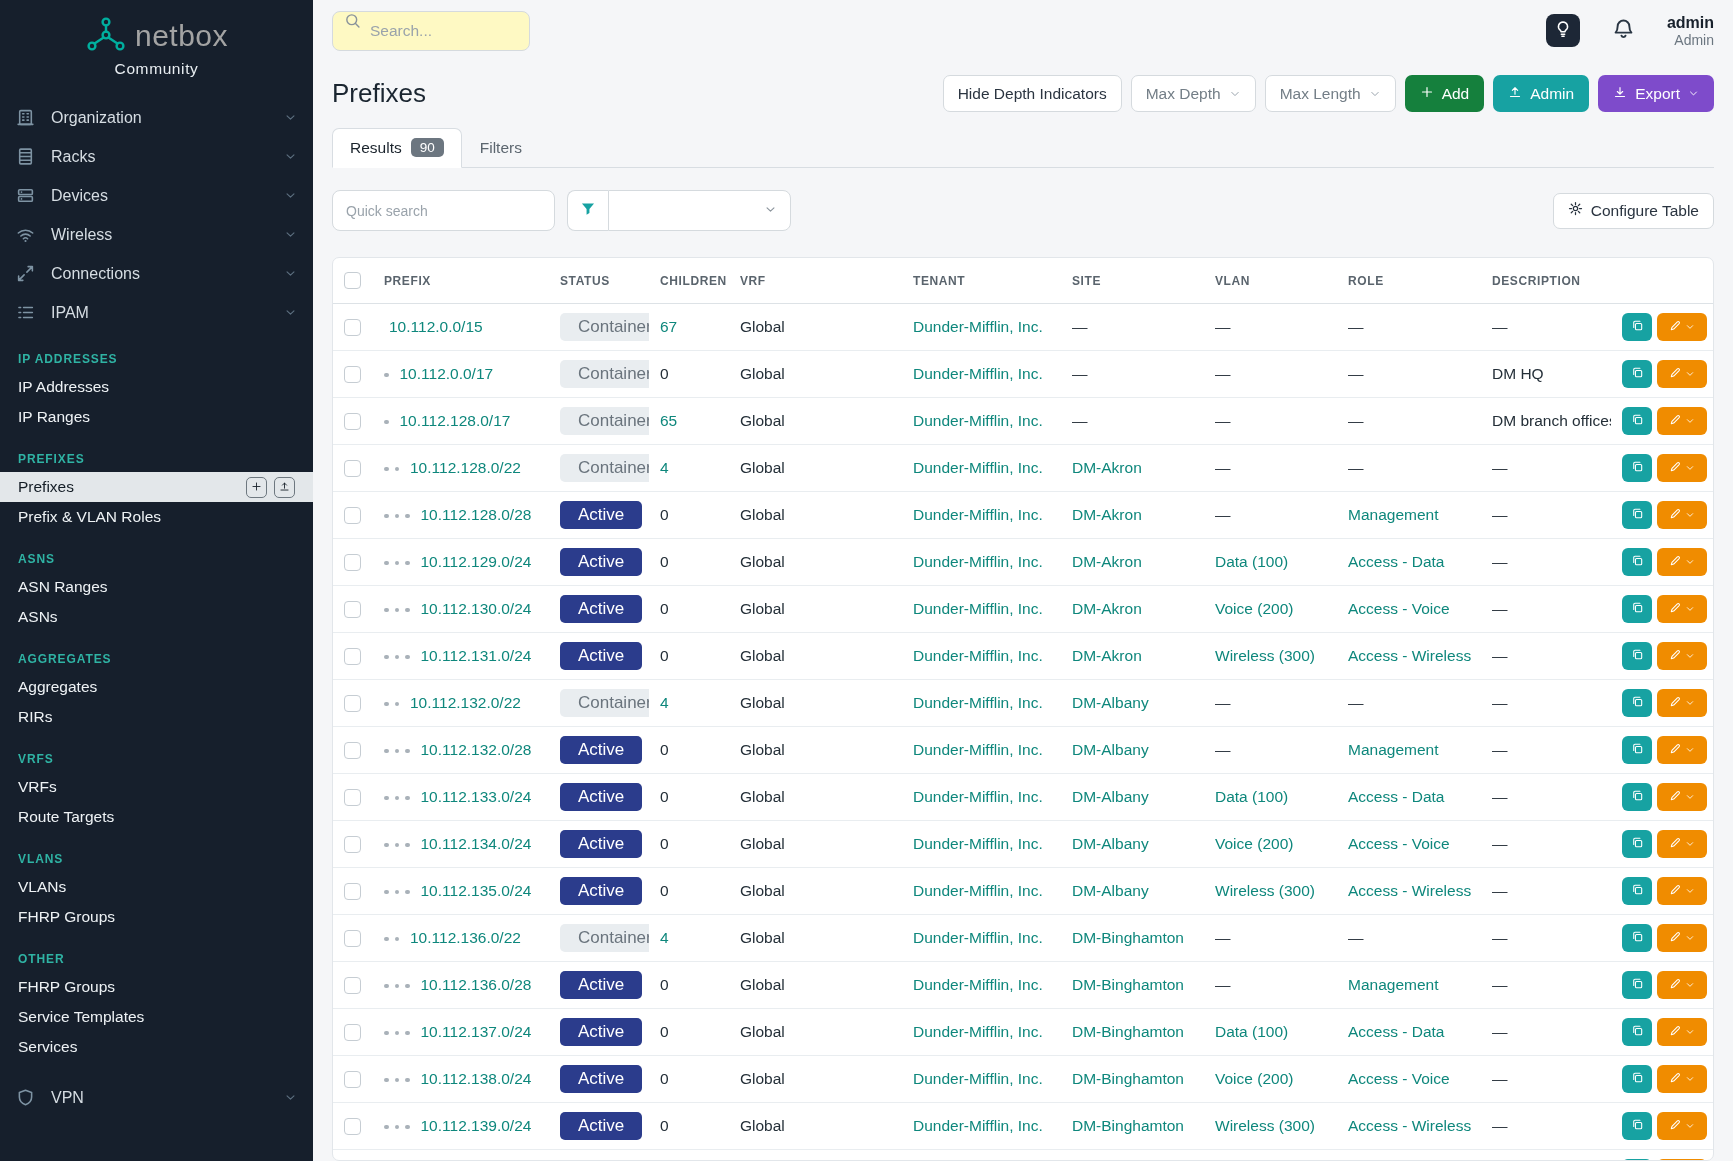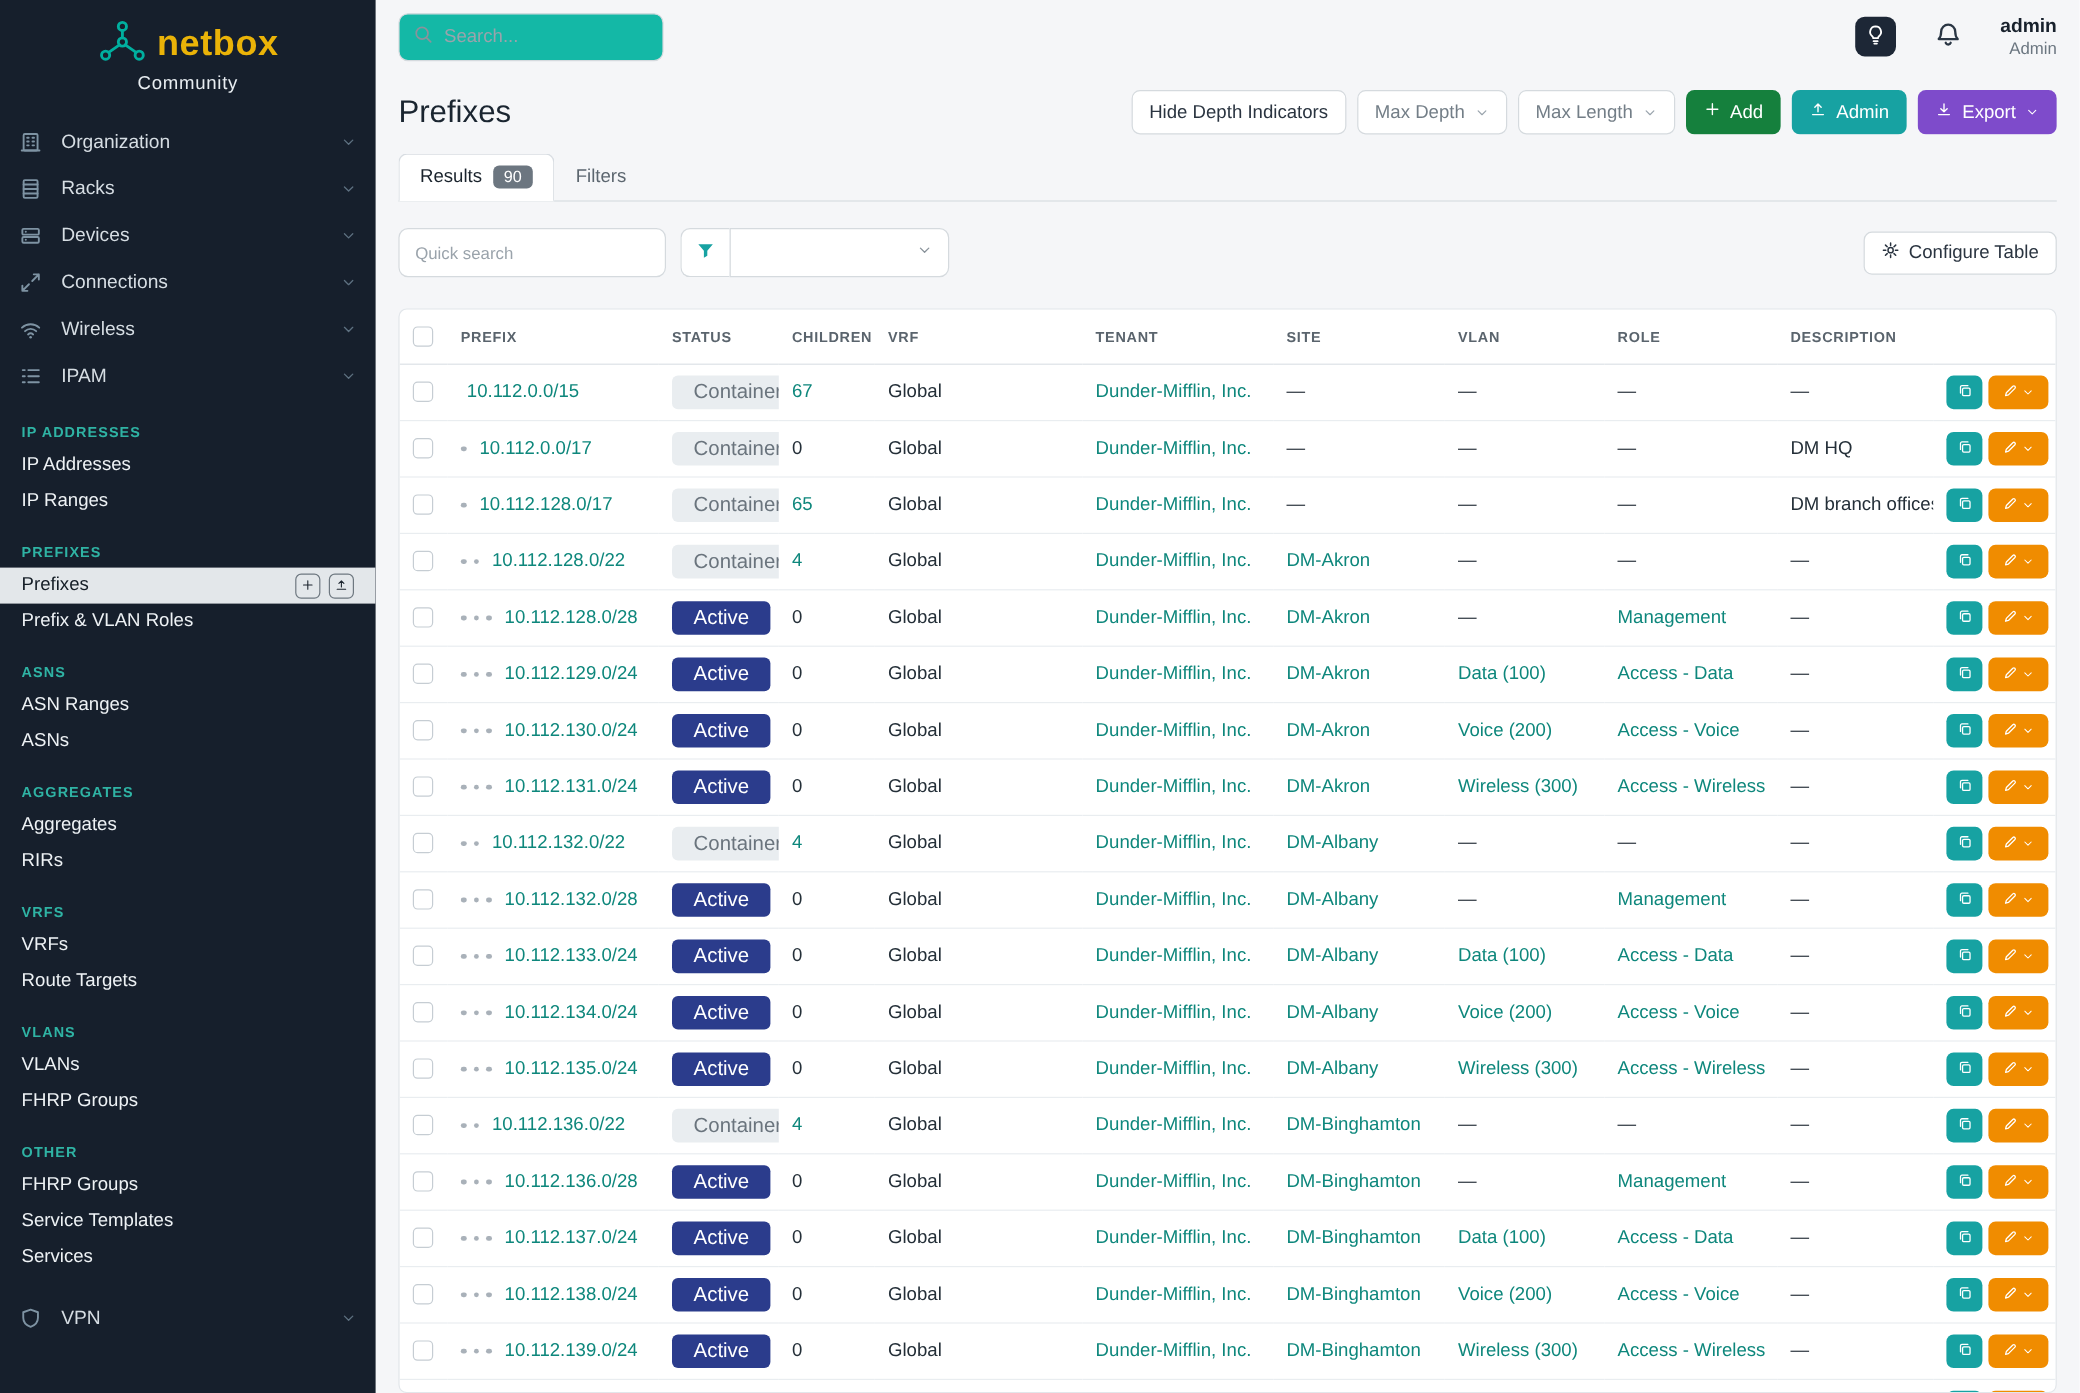--- a/index.html
+++ b/index.html
@@ -4,37 +4,37 @@
 <style>
   *{box-sizing:border-box;margin:0;padding:0}
   html,body{width:1733px;height:1161px;overflow:hidden}
   body{font-family:"Liberation Sans","DejaVu Sans",sans-serif;font-size:15.5px;color:#242f38;background:#f5f6f8}
   .app{display:flex;width:1733px;height:1161px}
 
   
   .sidebar{width:313px;flex-shrink:0;background:#161f2c;color:#dde3e8;overflow:hidden;display:flex;flex-direction:column}
   .brand{padding:16px 0 10px;text-align:center}
   .brand-row{display:flex;align-items:center;justify-content:center;gap:8px}
-  .brand-name{font-size:30px;font-weight:bold;color:#eab308;letter-spacing:.5px}
+  .brand-name{font-size:30px;font-weight:normal;color:#a3a3a3;letter-spacing:.5px}
   .brand-tagline{margin-top:4px;color:#e8edf1;font-size:15.5px;letter-spacing:.6px}
   .nav{margin-top:10px}
   .nav-item{display:flex;align-items:center;height:39px;padding:0 16px;font-size:16px;color:#d6dde3;cursor:pointer}
   .nav-item .ni-icon{width:26px;display:flex;align-items:center;color:#7e93a3;margin-right:9px}
   .ni-chev{margin-left:auto;color:#5d7080;display:flex;align-items:center}
   .nav-label{margin-top:14px;height:26px;line-height:26px;padding:0 18px;font-size:12px;font-weight:bold;letter-spacing:.9px;color:#2fb3a4}
   .nav-sub{display:flex;align-items:center;height:30px;padding:0 18px;font-size:15.5px;color:#eef2f5;cursor:pointer}
   .nav-sub.active{background:#e3e7ea;color:#141d26}
   .nav-sub + .nav-item{margin-top:16px}
   .sub-actions{margin-left:auto;display:flex;gap:7px}
   .sub-btn{width:21px;height:21px;border:1px solid #6e7880;border-radius:5px;background:transparent;color:#1c252e;display:flex;align-items:center;justify-content:center;cursor:pointer}
 
   
   .main{flex:1;display:flex;flex-direction:column;overflow:hidden}
   .topbar{height:61px;display:flex;align-items:center;padding:0 19px;flex-shrink:0}
-  .search-box{width:221px;height:40px;background:#14b8a6;border:1px solid #d5dade;border-radius:8px;display:flex;align-items:center;padding:0 11px;color:#8a939b}
+  .search-box{width:198px;height:40px;background:#fef9c3;border:1px solid #d5dade;border-radius:8px;display:flex;padding:0 11px;color:#8a939b}
   .search-box input{border:none;outline:none;background:transparent;flex:1;margin-left:9px;font-size:15.5px;color:#49525a;font-family:inherit}
   .search-box input::placeholder{color:#9aa3ab}
   .topbar-right{margin-left:auto;display:flex;align-items:center;gap:32px}
   .bulb-btn{width:34px;height:33px;background:#1d2736;border:none;border-radius:8px;color:#fff;display:flex;align-items:center;justify-content:center;cursor:pointer}
   .bell-btn{background:none;border:none;color:#2a3644;display:flex;align-items:center;cursor:pointer}
   .user-block{text-align:right;line-height:1.2;cursor:pointer}
   .user-name{font-weight:bold;font-size:16px;color:#18212c}
   .user-role{font-size:14px;color:#6b7680}
 
   .content{padding:6px 19px 0;flex:1;overflow:hidden;display:flex;flex-direction:column}
@@ -143,38 +143,38 @@
           <span class="ni-label">Devices</span>
           <span class="ni-chev">
             <svg width="13" height="13" viewBox="0 0 18 18" fill="none" stroke="currentColor" stroke-width="1.5" stroke-linecap="round" stroke-linejoin="round">
               <path d="M4.2 6.6L9 11.4l4.8-4.8"></path>
             </svg>
           </span>
         </div>
         <div class="nav-item">
           <span class="ni-icon">
             <svg width="19" height="19" viewBox="0 0 18 18" fill="none" stroke="currentColor" stroke-width="1.5" stroke-linecap="round" stroke-linejoin="round">
-              <path d="M2.5 15.5l5.2-5.2M10.3 7.7l5.2-5.2M15.5 6.5v-4h-4M2.5 11.5v4h4"></path>
-            </svg>
-          </span>
-          <span class="ni-label">Connections</span>
+              <path d="M2.2 7.6a10 10 0 0 1 13.6 0M4.6 10.4a6.3 6.3 0 0 1 8.8 0M7 13a3 3 0 0 1 4 0"></path>
+              <circle cx="9" cy="15.2" r="1" fill="currentColor" stroke="none"></circle>
+            </svg>
+          </span>
+          <span class="ni-label">Wireless</span>
           <span class="ni-chev">
             <svg width="13" height="13" viewBox="0 0 18 18" fill="none" stroke="currentColor" stroke-width="1.5" stroke-linecap="round" stroke-linejoin="round">
               <path d="M4.2 6.6L9 11.4l4.8-4.8"></path>
             </svg>
           </span>
         </div>
         <div class="nav-item">
           <span class="ni-icon">
             <svg width="19" height="19" viewBox="0 0 18 18" fill="none" stroke="currentColor" stroke-width="1.5" stroke-linecap="round" stroke-linejoin="round">
-              <path d="M2.2 7.6a10 10 0 0 1 13.6 0M4.6 10.4a6.3 6.3 0 0 1 8.8 0M7 13a3 3 0 0 1 4 0"></path>
-              <circle cx="9" cy="15.2" r="1" fill="currentColor" stroke="none"></circle>
-            </svg>
-          </span>
-          <span class="ni-label">Wireless</span>
+              <path d="M2.5 15.5l5.2-5.2M10.3 7.7l5.2-5.2M15.5 6.5v-4h-4M2.5 11.5v4h4"></path>
+            </svg>
+          </span>
+          <span class="ni-label">Connections</span>
           <span class="ni-chev">
             <svg width="13" height="13" viewBox="0 0 18 18" fill="none" stroke="currentColor" stroke-width="1.5" stroke-linecap="round" stroke-linejoin="round">
               <path d="M4.2 6.6L9 11.4l4.8-4.8"></path>
             </svg>
           </span>
         </div>
         <div class="nav-item">
           <span class="ni-icon">
             <svg width="19" height="19" viewBox="0 0 18 18" fill="none" stroke="currentColor" stroke-width="1.5" stroke-linecap="round" stroke-linejoin="round">
               <path d="M7.2 4.2h8.3M7.2 9h8.3M7.2 13.8h8.3M2.8 4.2h1.6M2.8 9h1.6M2.8 13.8h1.6"></path>

